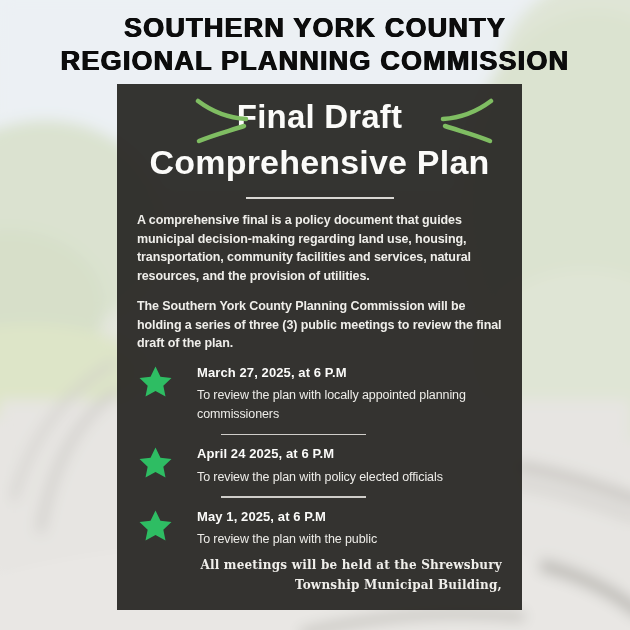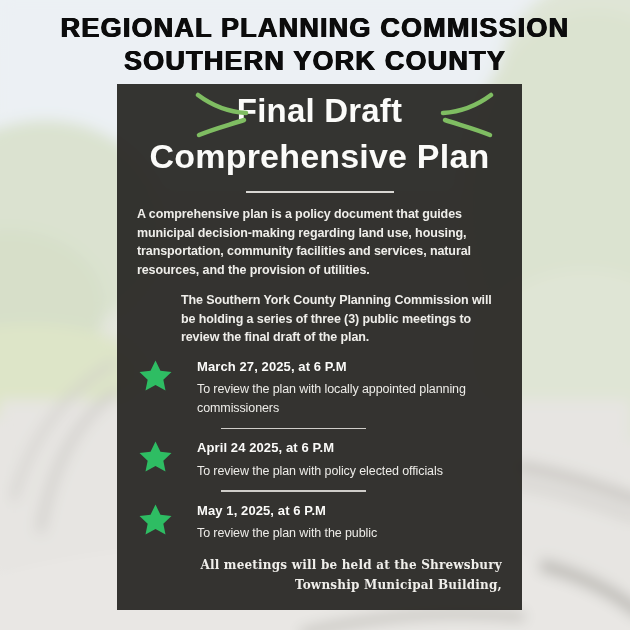--- a/index.html
+++ b/index.html
@@ -35,21 +35,21 @@
 
   
   .panel {
     position: absolute;
     left: 117px; top: 84px;
     width: 405px; height: 526px;
     background: rgba(42, 41, 38, 0.95);
     color: #eeede9;
     display: flex;
     flex-direction: column;
-    padding: 4px 20px 14px 20px;
+    padding: 10px 20px 14px 20px;
     overflow: hidden;
   }
 
   .panel-header { position: relative; text-align: center; padding-top: 2px; }
   .heading {
     color: #fbfbf9;
     font-weight: bold;
     letter-spacing: 0.2px;
   }
   .heading-1 { font-size: 33px; line-height: 1.25; }
@@ -70,21 +70,21 @@
     margin: 10px 0 11px 84px;
   }
 
   .para {
     font-size: 12.5px;
     font-weight: bold;
     line-height: 1.5;
     letter-spacing: -0.1px;
     color: #efeeea;
   }
-  .para + .para { margin-top: 11px; margin-left: 44px; }
+  .para + .para { margin-top: 11px; }
 
   .meetings { margin-top: 12px; }
   .meeting { display: flex; align-items: flex-start; }
   .star {
     flex: 0 0 44px;
     display: flex; justify-content: flex-start;
     padding-left: 2px; padding-top: 1px;
   }
   .star svg { display: block; }
   .meeting-text { flex: 1; padding-left: 16px; }
@@ -134,22 +134,22 @@
       <path d="M118,390 C 76,420 52,466 40,532" stroke="#aba8a2" stroke-width="7" fill="none"></path>
       <path d="M515,466 C 558,472 600,487 642,502" stroke="#9b978f" stroke-width="9" fill="none"></path>
       <path d="M515,484 C 560,491 602,506 642,521" stroke="#a6a39b" stroke-width="5" fill="none"></path>
       <path d="M300,634 C 380,614 455,610 525,617" stroke="#9c988f" stroke-width="9" fill="none"></path>
       <path d="M540,565 C 580,575 615,592 642,615" stroke="#918d85" stroke-width="13" fill="none"></path>
     </g>
   </svg>
   <div class="veil"></div>
 
   <header class="page-title">
+    <div>SOUTHERN YORK COUNTY</div>
     <div>REGIONAL PLANNING COMMISSION</div>
-    <div>SOUTHERN YORK COUNTY</div>
   </header>
 
   <section class="panel">
 
     <div class="panel-header">
       <span class="deco deco-left">
         <svg width="56" height="46" viewBox="0 0 56 46">
           <path d="M3 3 C 19 15, 35 20, 51 21" stroke="#7fbd62" stroke-width="4.5" stroke-linecap="round" fill="none"></path>
           <path d="M4 43 C 18 37, 34 33, 49 28" stroke="#7fbd62" stroke-width="4.5" stroke-linecap="round" fill="none"></path>
         </svg>
@@ -159,21 +159,21 @@
         <svg width="56" height="46" viewBox="0 0 56 46">
           <path d="M53 3 C 37 15, 21 20, 5 21" stroke="#7fbd62" stroke-width="4.5" stroke-linecap="round" fill="none"></path>
           <path d="M52 43 C 38 37, 22 33, 7 28" stroke="#7fbd62" stroke-width="4.5" stroke-linecap="round" fill="none"></path>
         </svg>
       </span>
       <h1 class="heading heading-2">Comprehensive Plan</h1>
     </div>
 
     <div class="rule rule-heading"></div>
 
-    <p class="para">A comprehensive plan is a policy document that guides municipal decision-making regarding land use, housing, transportation, community facilities and services, natural resources, and the provision of utilities.</p>
+    <p class="para">A comprehensive final is a policy document that guides municipal decision-making regarding land use, housing, transportation, community facilities and services, natural resources, and the provision of utilities.</p>
     <p class="para">The Southern York County Planning Commission will be holding a series of three (3) public meetings to review the final draft of the plan.</p>
 
     <div class="meetings">
 
       <div class="meeting">
         <span class="star">
           <svg width="33" height="31" viewBox="0 0 32 30">
             <polygon points="16,0.5 20.8,10.4 31.5,11.7 23.6,19.1 25.7,29.5 16,24.3 6.3,29.5 8.4,19.1 0.5,11.7 11.2,10.4" fill="#2ebd63"></polygon>
           </svg>
         </span>

